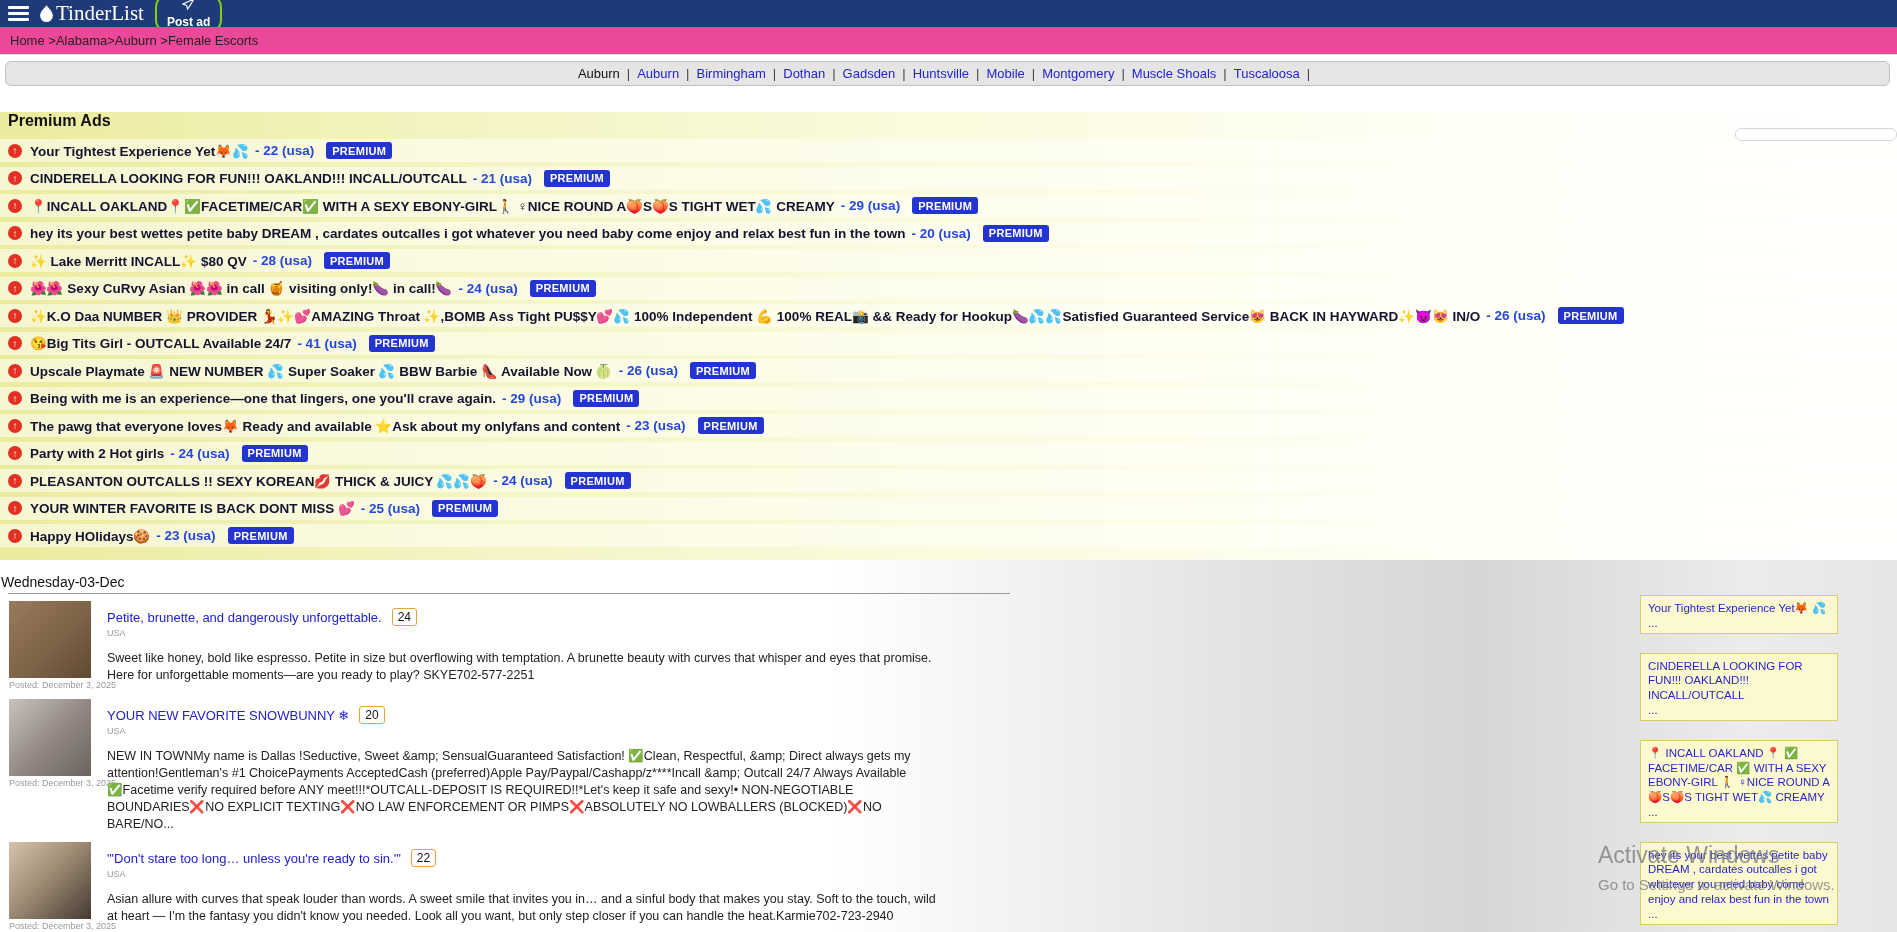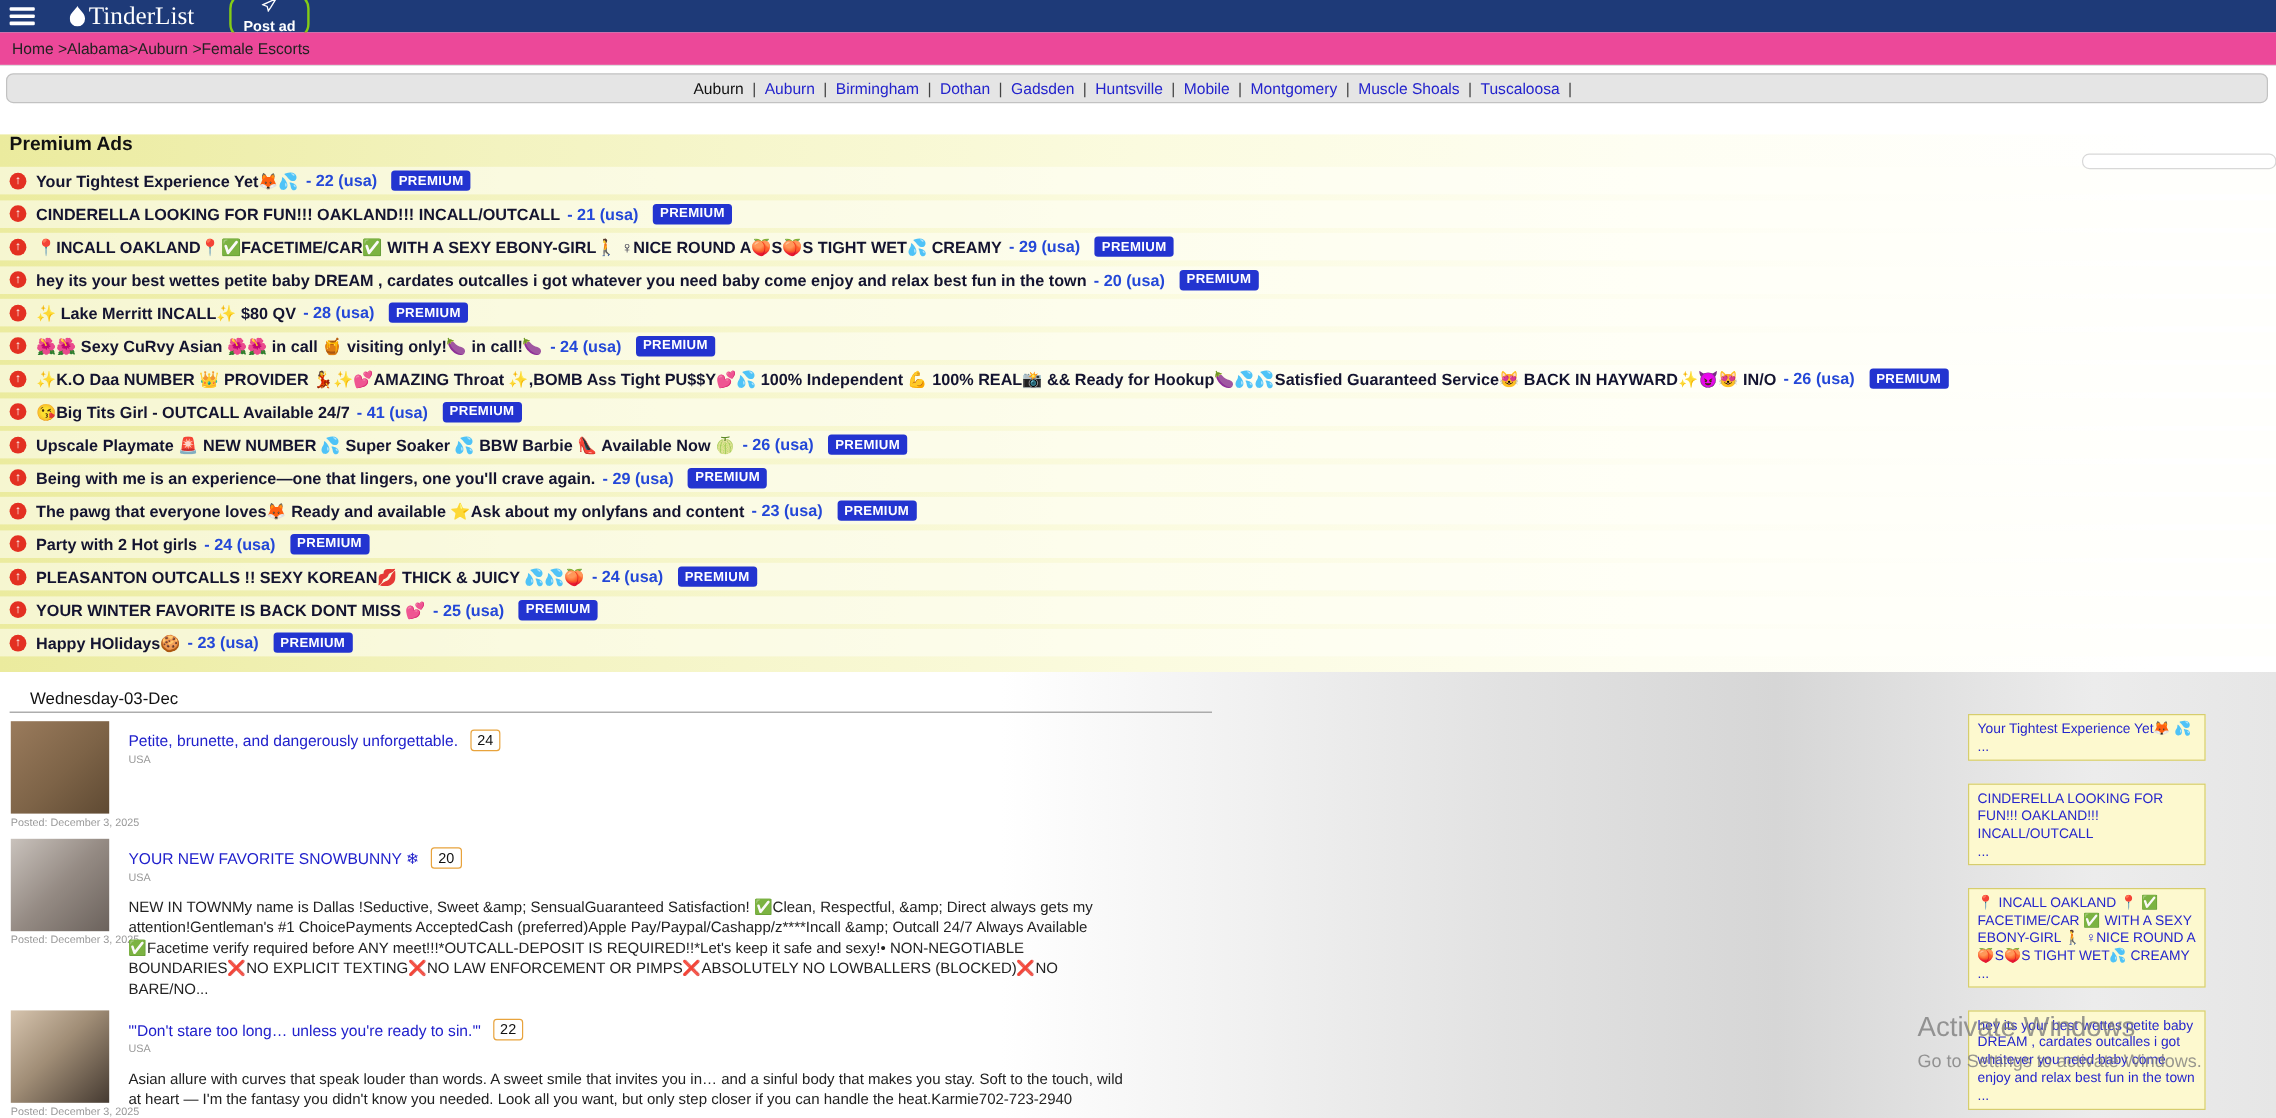--- a/index.html
+++ b/index.html
@@ -2,21 +2,21 @@
 <html><head>
 <meta charset="utf-8">
 <style>
   html,body{margin:0;padding:0;}
   body{
     width:1897px;height:932px;overflow:hidden;position:relative;
     font-family:"Liberation Sans",sans-serif;background:#fff;
   }
   
   .navbar{position:absolute;top:0;left:0;width:1897px;height:27px;background:#1e3a78;
-    display:flex;align-items:center;padding-left:8px;box-sizing:border-box;gap:29px;}
+    display:flex;align-items:center;padding-left:8px;box-sizing:border-box;gap:11px;}
   .hamburger{width:21px;display:flex;flex-direction:column;gap:3px;cursor:pointer;}
   .hamburger i{display:block;height:3px;background:#fff;border-radius:1px;}
   .brand{color:#fff;font-family:"Liberation Serif",serif;font-size:21px;display:flex;align-items:center;gap:1px;line-height:1;cursor:pointer;}
   .postad{display:inline-flex;align-items:center;gap:5px;border:2px solid #84cc16;border-radius:13px;
     color:#fff;font-size:12px;font-weight:bold;padding:2px 10px;background:transparent;cursor:pointer;font-family:"Liberation Sans",sans-serif;flex-direction:column;}
   
   .breadcrumbbar{position:absolute;top:27px;left:0;width:1897px;height:28px;background:#ec4899;
     border-bottom:1px solid #dedede;display:flex;align-items:center;padding-left:10px;font-size:13px;color:#222;box-sizing:border-box;}
   
   .citybar{position:absolute;top:61px;left:5px;width:1885px;height:25px;background:#e5e5e5;border:1px solid #c2c2c2;
@@ -31,21 +31,21 @@
     padding-left:8px;white-space:nowrap;overflow:hidden;cursor:pointer;}
   .up-icon{width:14px;height:14px;border-radius:50%;background:#e33022;color:#fff;font-size:10px;font-weight:bold;
     display:inline-flex;align-items:center;justify-content:center;margin-right:8px;flex:none;}
   .ptitle{font-size:13.5px;font-weight:bold;color:#141430;}
   .pmeta{font-size:13.5px;font-weight:bold;color:#2448d8;margin-left:6px;}
   .pbadge{background:#2334d0;color:#fff;font-size:11px;font-weight:bold;padding:2.5px 6px;border-radius:3px;margin-left:12px;letter-spacing:.3px;}
   .mini-box{position:absolute;top:128px;left:1735px;width:160px;height:11px;background:#fff;border:1px solid #d8d8d8;border-radius:6px;z-index:5;}
   
   .lower{position:absolute;top:560px;left:0;width:1897px;height:372px;
     background:linear-gradient(90deg,#ffffff 0%,#ffffff 44%,#e2e2e2 66%,#d6d6d6 78%,#ececec 92%,#e6e6e6 100%);}
-  .date-header{position:absolute;top:14px;left:25px;font-size:14px;color:#111;}
+  .date-header{position:absolute;top:14px;left:1px;font-size:14px;color:#111;}
   .date-hr{position:absolute;top:33px;left:8px;width:1002px;border-top:1px solid #999;}
   .listings{position:absolute;top:41px;left:9px;width:932px;}
   .listing{display:flex;margin-bottom:9px;min-height:87px;}
   .thumb-col{width:84px;flex:none;margin-right:14px;}
   .thumb{width:82px;height:77px;cursor:pointer;}
   .posted{font-size:9px;color:#999;margin-top:2px;white-space:nowrap;}
   .listing-body{flex:1;padding-top:7px;}
   .title-row{display:flex;align-items:center;gap:10px;}
   .listing-title{font-size:13px;color:#2121cc;cursor:pointer;text-decoration:none;}
   .age-badge{border:1px solid #e8a33c;border-radius:3px;background:#fff;font-size:12px;color:#111;padding:0 5px;line-height:16px;}
@@ -218,20 +218,21 @@
         <div class="thumb-col">
           <div class="thumb" style="background:linear-gradient(135deg,#9a7b5c 0%,#7d6347 55%,#5f4a33 100%)"></div>
           <div class="posted">Posted: December 3, 2025</div>
         </div>
         <div class="listing-body">
           <div class="title-row">
             <a class="listing-title">Petite, brunette, and dangerously unforgettable.</a>
             <span class="age-badge">24</span>
           </div>
           <div class="country">USA</div>
+          <div class="desc">Sweet like honey, bold like espresso. Petite in size but overflowing with temptation. A brunette beauty with curves that whisper and eyes that promise. Here for unforgettable moments—are you ready to play? SKYE702-577-2251</div>
         </div>
       </div>
 
       <div class="listing">
         <div class="thumb-col">
           <div class="thumb" style="background:linear-gradient(135deg,#c9c2bc 0%,#958b84 50%,#6b625c 100%)"></div>
           <div class="posted">Posted: December 3, 2025</div>
         </div>
         <div class="listing-body">
           <div class="title-row">

